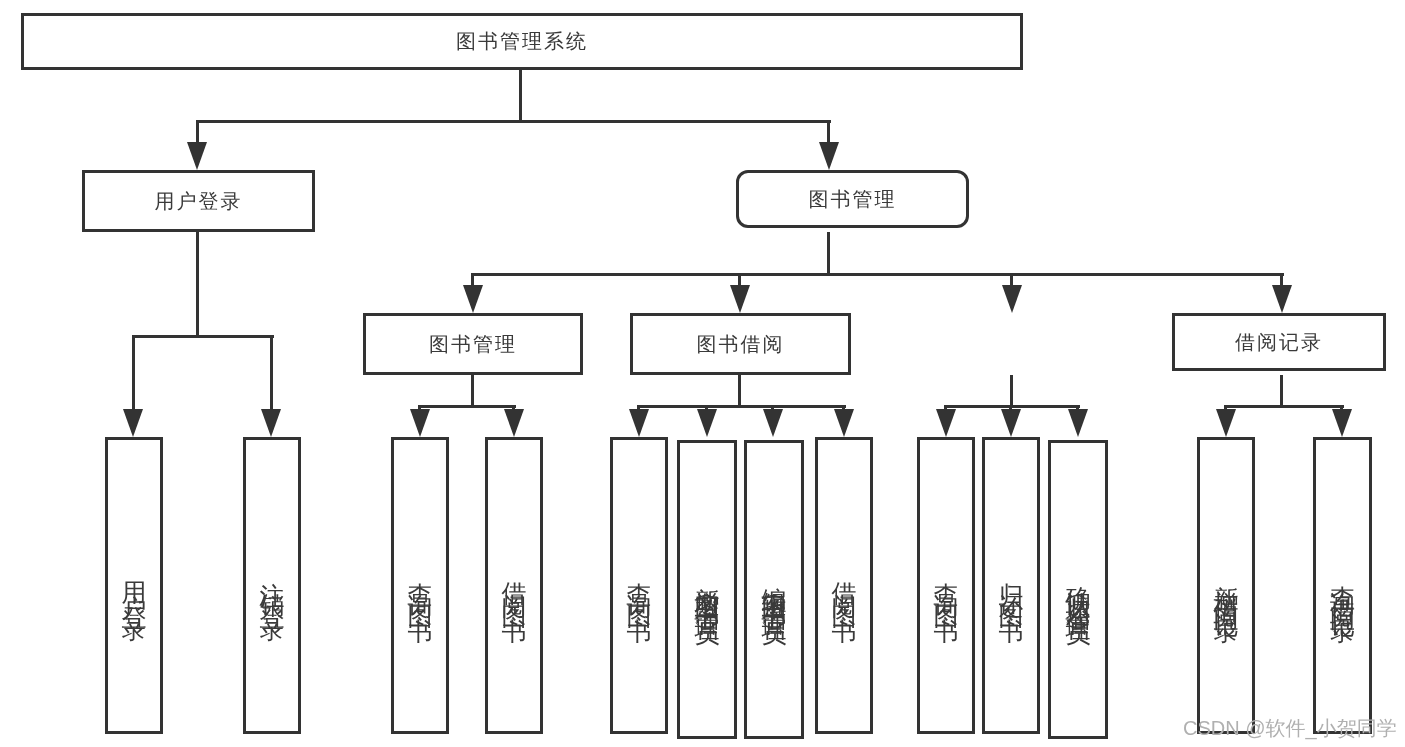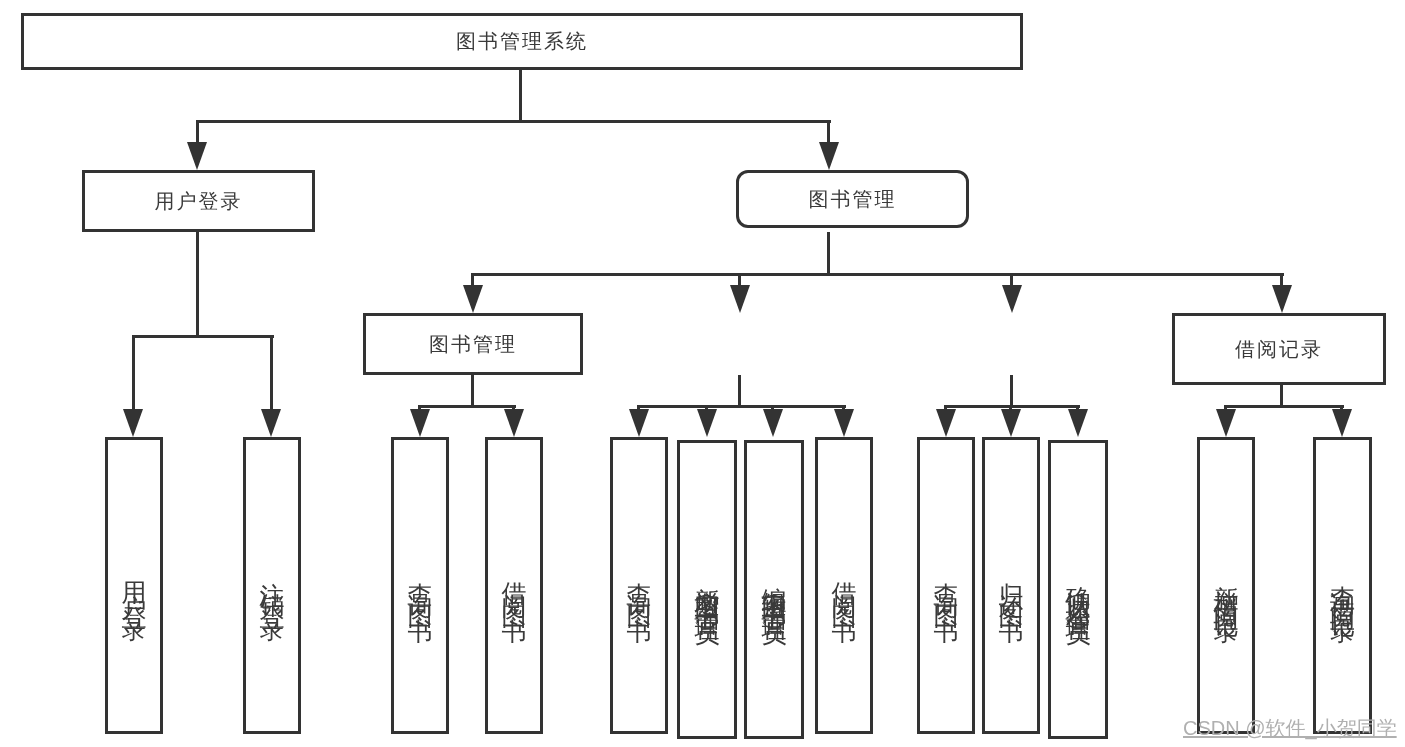--- a/index.html
+++ b/index.html
@@ -26,21 +26,21 @@
        color:var(--text);z-index:2;}
   .hbox{font-size:20px;letter-spacing:2px;white-space:nowrap;}
   .vtext{writing-mode:vertical-rl;text-orientation:mixed;font-size:25px;
          color:var(--text);line-height:1;}
   .ls4{letter-spacing:12px;}
   .ls6{letter-spacing:7px;}
   .lsl{letter-spacing:5px;}
 
   
   .watermark{position:absolute;left:1183px;top:715px;font-size:20px;
-             color:var(--wm);z-index:5;white-space:nowrap;text-decoration:underline;}
+             color:var(--wm);z-index:5;white-space:nowrap;}
 </style>
 </head>
 <body>
 
 <div id="canvas">
 
   <div class="vline" style="left:519px;top:70px;height:52px;"></div>
   <div class="hline" style="left:196px;top:120px;width:635px;"></div>
   <div class="vline" style="left:196px;top:120px;height:26px;"></div>
   <div class="arr" style="left:187px;top:142px;"></div>
@@ -98,21 +98,22 @@
   <div class="arr" style="left:1216px;top:409px;"></div>
   <div class="vline" style="left:1340px;top:405px;height:14px;"></div>
   <div class="arr" style="left:1332px;top:409px;"></div>
 
   <div class="box hbox" style="left:21px;top:13px;width:1002px;height:57px;">图书管理系统</div>
 
   <div class="box hbox" style="left:82px;top:170px;width:233px;height:62px;">用户登录</div>
   <div class="box hbox" style="left:736px;top:170px;width:233px;height:58px;border-radius:12px;">图书管理</div>
 
   <div class="box hbox" style="left:363px;top:313px;width:220px;height:62px;">图书管理</div>
-  <div class="box hbox" style="left:1172px;top:313px;width:214px;height:72px;">借阅记录</div>
+  <div class="box hbox" style="left:630px;top:313px;width:221px;height:62px;">图书借阅</div>
+  <div class="box hbox" style="left:1172px;top:313px;width:214px;height:58px;">借阅记录</div>
 
   <div class="box" style="left:105px;top:437px;width:58px;height:297px;">
     <span class="vtext ls4">用户登录</span>
   </div>
   <div class="box" style="left:243px;top:437px;width:58px;height:297px;">
     <span class="vtext ls4">注销登录</span>
   </div>
 
   <div class="box" style="left:391px;top:437px;width:58px;height:297px;">
     <span class="vtext ls4">查询图书</span>

